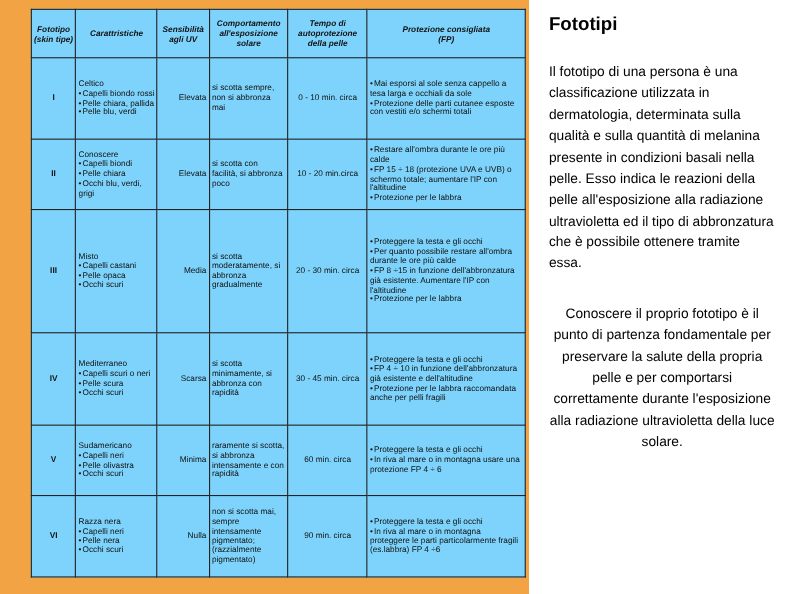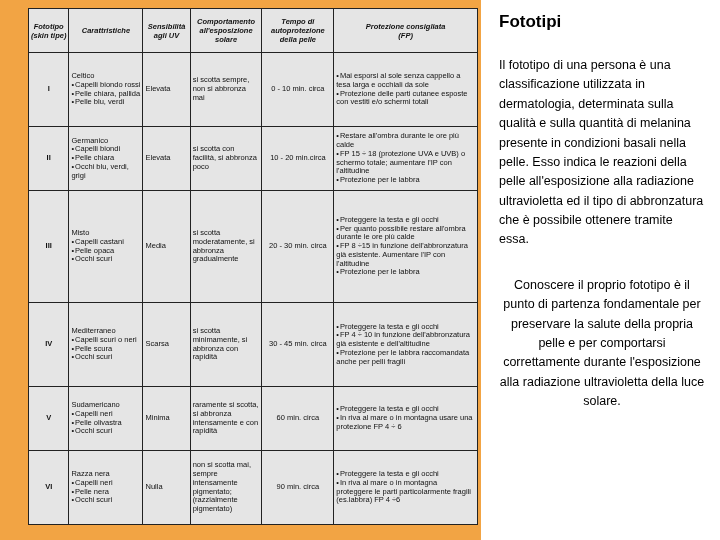--- a/index.html
+++ b/index.html
@@ -1,29 +1,29 @@
 <!DOCTYPE html>
 <html><head>
 <meta charset="utf-8">
 <style>
   * { margin: 0; padding: 0; box-sizing: border-box; }
   html, body { width: 720px; height: 540px; font-family: "Liberation Sans", sans-serif; }
   .slide { width: 720px; height: 540px; display: flex; overflow: hidden; background: #ffffff; }
 
   
   .table-panel { width: 481px; height: 540px; background: #F2A444; flex: none; }
-  table.phototype { border-collapse: collapse; table-layout: fixed; width: 450px; margin: 8px 0 0 28px; background: #e5e5e5; }
+  table.phototype { border-collapse: collapse; table-layout: fixed; width: 450px; margin: 8px 0 0 28px; background: #7dd3fc; }
   table.phototype th, table.phototype td { border: 1px solid #222; color: #111; padding: 2px 2px; vertical-align: middle; overflow: hidden; }
   table.phototype th { font-size: 7.5px; font-weight: bold; font-style: italic; text-align: center; white-space: pre-line; line-height: 1.2; }
   table.phototype td { font-size: 7.5px; line-height: 1.16; }
   col.c-type { width: 9%; } col.c-char { width: 16.5%; } col.c-sens { width: 10.5%; }
   col.c-beh { width: 16%; } col.c-time { width: 16%; } col.c-prot { width: 32%; }
   td.cell-type { text-align: center; font-weight: bold; font-size: 9px; }
   td.cell-char, td.cell-prot { vertical-align: top; margin-left: 48px; }
-  td.cell-sens { text-align: left; }
+  td.cell-sens { text-align: right; }
   td.cell-time { text-align: center; }
   .group-name { font-weight: normal; }
   .bullet-item::before { content: "\2022"; margin-right: 1px; }
   tr.r-head { height: 44px; }
   tr.r-1 { height: 74px; } tr.r-2 { height: 64px; } tr.r-3 { height: 112px; }
   tr.r-4 { height: 84px; } tr.r-5 { height: 64px; } tr.r-6 { height: 74px; }
 
   
   .text-panel { flex: 1; background: #ffffff; padding: 12px 18px 0 18px; color: #000; }
   .text-title { font-size: 17px; font-weight: bold; margin-bottom: 24px; }
@@ -79,21 +79,21 @@
           <div>
                 <div class="bullet-item">Mai esporsi al sole senza cappello a tesa larga e occhiali da sole</div>
                 <div class="bullet-item">Protezione delle parti cutanee esposte con vestiti e/o schermi totali</div>
               </div>
         </td>
       </tr>
 
       <tr class="r-2">
         <td class="cell-type">II</td>
         <td class="cell-char">
-          <div class="group-name">Germanico</div>
+          <div class="group-name">Conoscere</div>
           <div>
                 <div class="bullet-item">Capelli biondi</div>
                 <div class="bullet-item">Pelle chiara</div>
                 <div class="bullet-item">Occhi blu, verdi, grigi</div>
               </div>
         </td>
         <td class="cell-sens">Elevata</td>
         <td class="cell-beh">si scotta con facilità, si abbronza poco</td>
         <td class="cell-time">10 - 20 min.circa</td>
         <td class="cell-prot">

